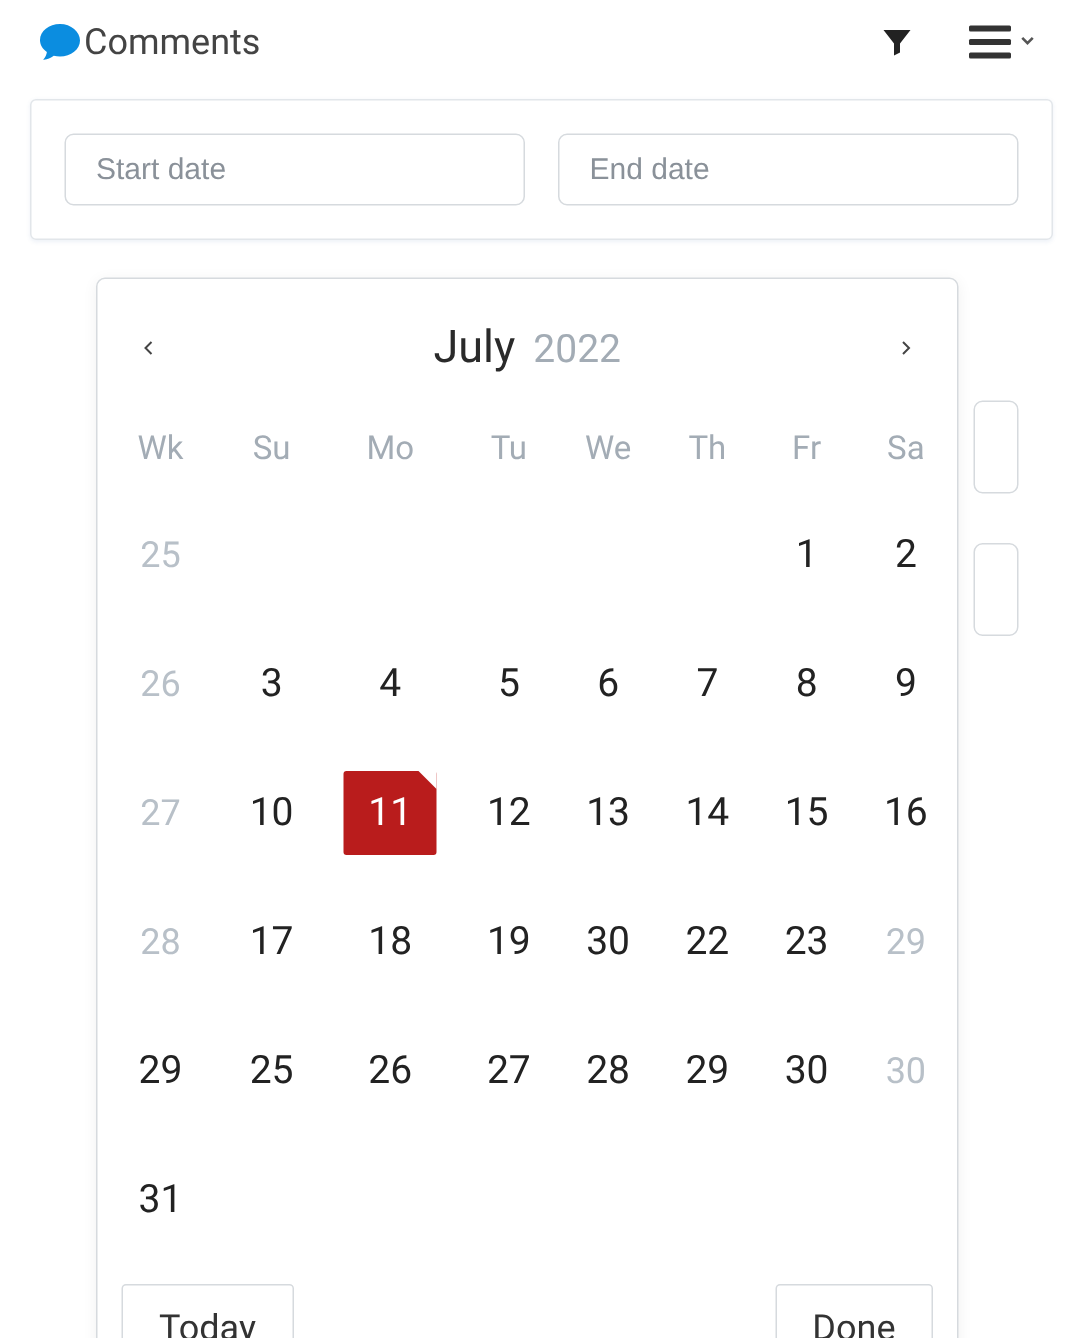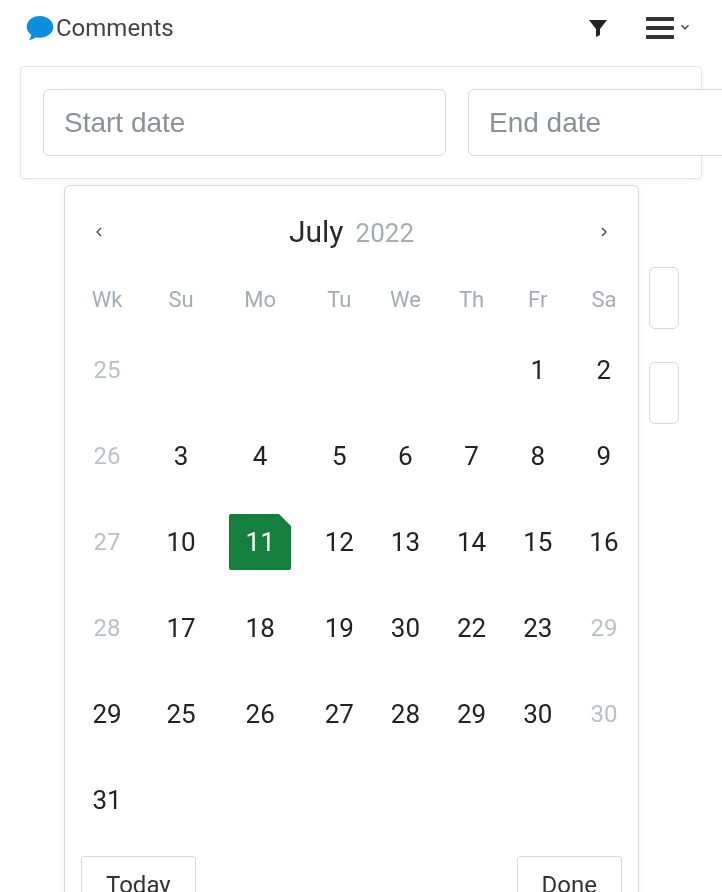--- a/index.html
+++ b/index.html
@@ -90,24 +90,24 @@
       padding: 22px;
       position: relative;
       box-shadow: 0 1px 3px rgba(80,120,180,0.1);
     }
     .date-inputs {
       display: flex;
       gap: 22px;
     }
     .date-input {
       flex: 1;
-      height: 67px;
+      height: 48px;
       border: 1px solid #d6dade;
       border-radius: 6px;
-      font-size: 28px;
+      font-size: 20px;
       padding: 0 20px;
       color: #333;
       outline: none;
     }
     .date-input::placeholder {
       color: #8a9199;
     }
     .bg-field {
       position: absolute;
       right: 22px;
@@ -191,21 +191,21 @@
       display: flex;
       align-items: center;
       justify-content: center;
       height: 56px;
       cursor: pointer;
     }
     .cal-day.empty {
       visibility: hidden;
     }
     .cal-day.today {
-      background: #15803d;
+      background: #b91c1c;
       color: #fff;
       border-radius: 2px;
       position: relative;
       width: 62px;
       margin: 0 auto;
     }
     .cal-day.today::after {
       content: "";
       position: absolute;
       top: 0;

